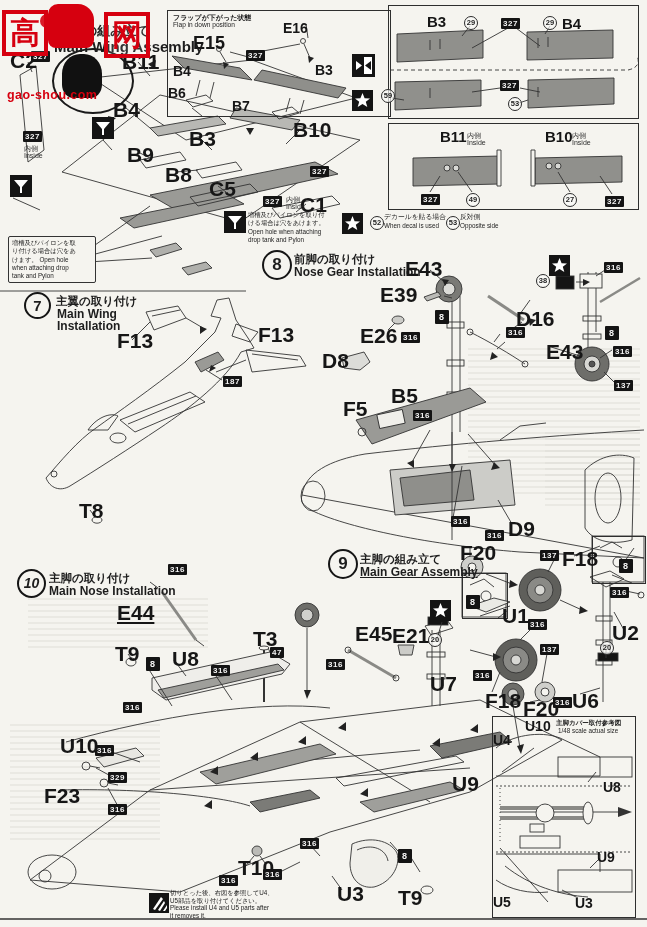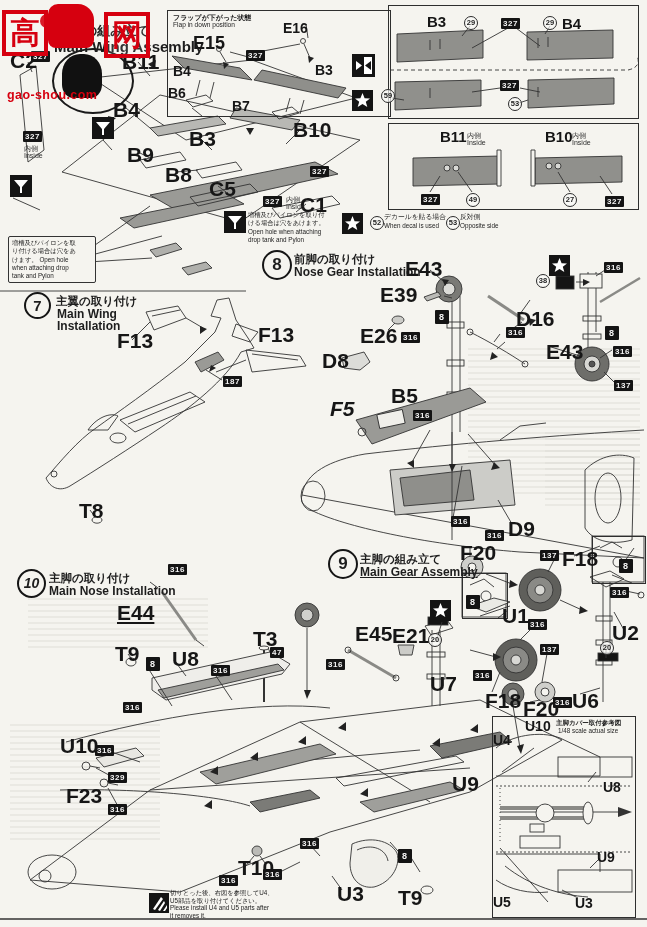--- a/index.html
+++ b/index.html
@@ -437,39 +437,39 @@
       <div class="plabel" style="left: 545px; top: 128px; font-size: 15px;">B10</div>
       <div class="plabel" style="left: 117px; top: 329px;">F13</div>
       <div class="plabel" style="left: 258px; top: 323px;">F13</div>
       <div class="plabel" style="left: 79px; top: 499px;">T8</div>
       <div class="plabel" style="left: 405px; top: 257px;">E43</div>
       <div class="plabel" style="left: 380px; top: 283px;">E39</div>
       <div class="plabel" style="left: 360px; top: 324px;">E26</div>
       <div class="plabel" style="left: 516px; top: 307px;">D16</div>
       <div class="plabel" style="left: 322px; top: 349px;">D8</div>
       <div class="plabel" style="left: 351px; top: 384px; margin-left: 40px;">B5</div>
-      <div class="plabel" style="left: 330px; top: 397px; font-style: italic;">F5</div>
+      <div class="plabel" style="left: 343px; top: 397px;">F5</div>
       <div class="plabel" style="left: 546px; top: 340px;">E43</div>
       <div class="plabel" style="left: 508px; top: 517px;">D9</div>
       <div class="plabel" style="left: 460px; top: 541px;">F20</div>
       <div class="plabel" style="left: 562px; top: 547px;">F18</div>
       <div class="plabel" style="left: 502px; top: 604px;">U1</div>
       <div class="plabel" style="left: 612px; top: 621px;">U2</div>
       <div class="plabel" style="left: 430px; top: 672px;">U7</div>
       <div class="plabel" style="left: 485px; top: 689px;">F18</div>
       <div class="plabel" style="left: 523px; top: 697px;">F20</div>
       <div class="plabel" style="left: 572px; top: 689px;">U6</div>
       <div class="plabel" style="left: 355px; top: 622px;">E45</div>
       <div class="plabel" style="left: 392px; top: 624px;">E21</div>
       <div class="plabel" style="left: 117px; top: 601px; text-decoration: underline;">E44</div>
       <div class="plabel" style="left: 115px; top: 642px;">T9</div>
       <div class="plabel" style="left: 172px; top: 647px;">U8</div>
       <div class="plabel" style="left: 253px; top: 627px;">T3</div>
       <div class="plabel" style="left: 60px; top: 734px;">U10</div>
-      <div class="plabel" style="left: 66px; top: 784px;">F23</div>
+      <div class="plabel" style="left: 44px; top: 784px;">F23</div>
       <div class="plabel" style="left: 238px; top: 856px;">T10</div>
       <div class="plabel" style="left: 337px; top: 882px;">U3</div>
       <div class="plabel" style="left: 452px; top: 772px;">U9</div>
       <div class="plabel" style="left: 398px; top: 886px;">T9</div>
       <div class="plabel" style="left: 525px; top: 718px; font-size: 14px;">U10</div>
       <div class="plabel" style="left: 493px; top: 732px; font-size: 14px;">U4</div>
       <div class="plabel" style="left: 603px; top: 779px; font-size: 14px;">U8</div>
       <div class="plabel" style="left: 597px; top: 849px; font-size: 14px;">U9</div>
       <div class="plabel" style="left: 493px; top: 894px; font-size: 14px;">U5</div>
       <div class="plabel" style="left: 575px; top: 895px; font-size: 14px;">U3</div>

